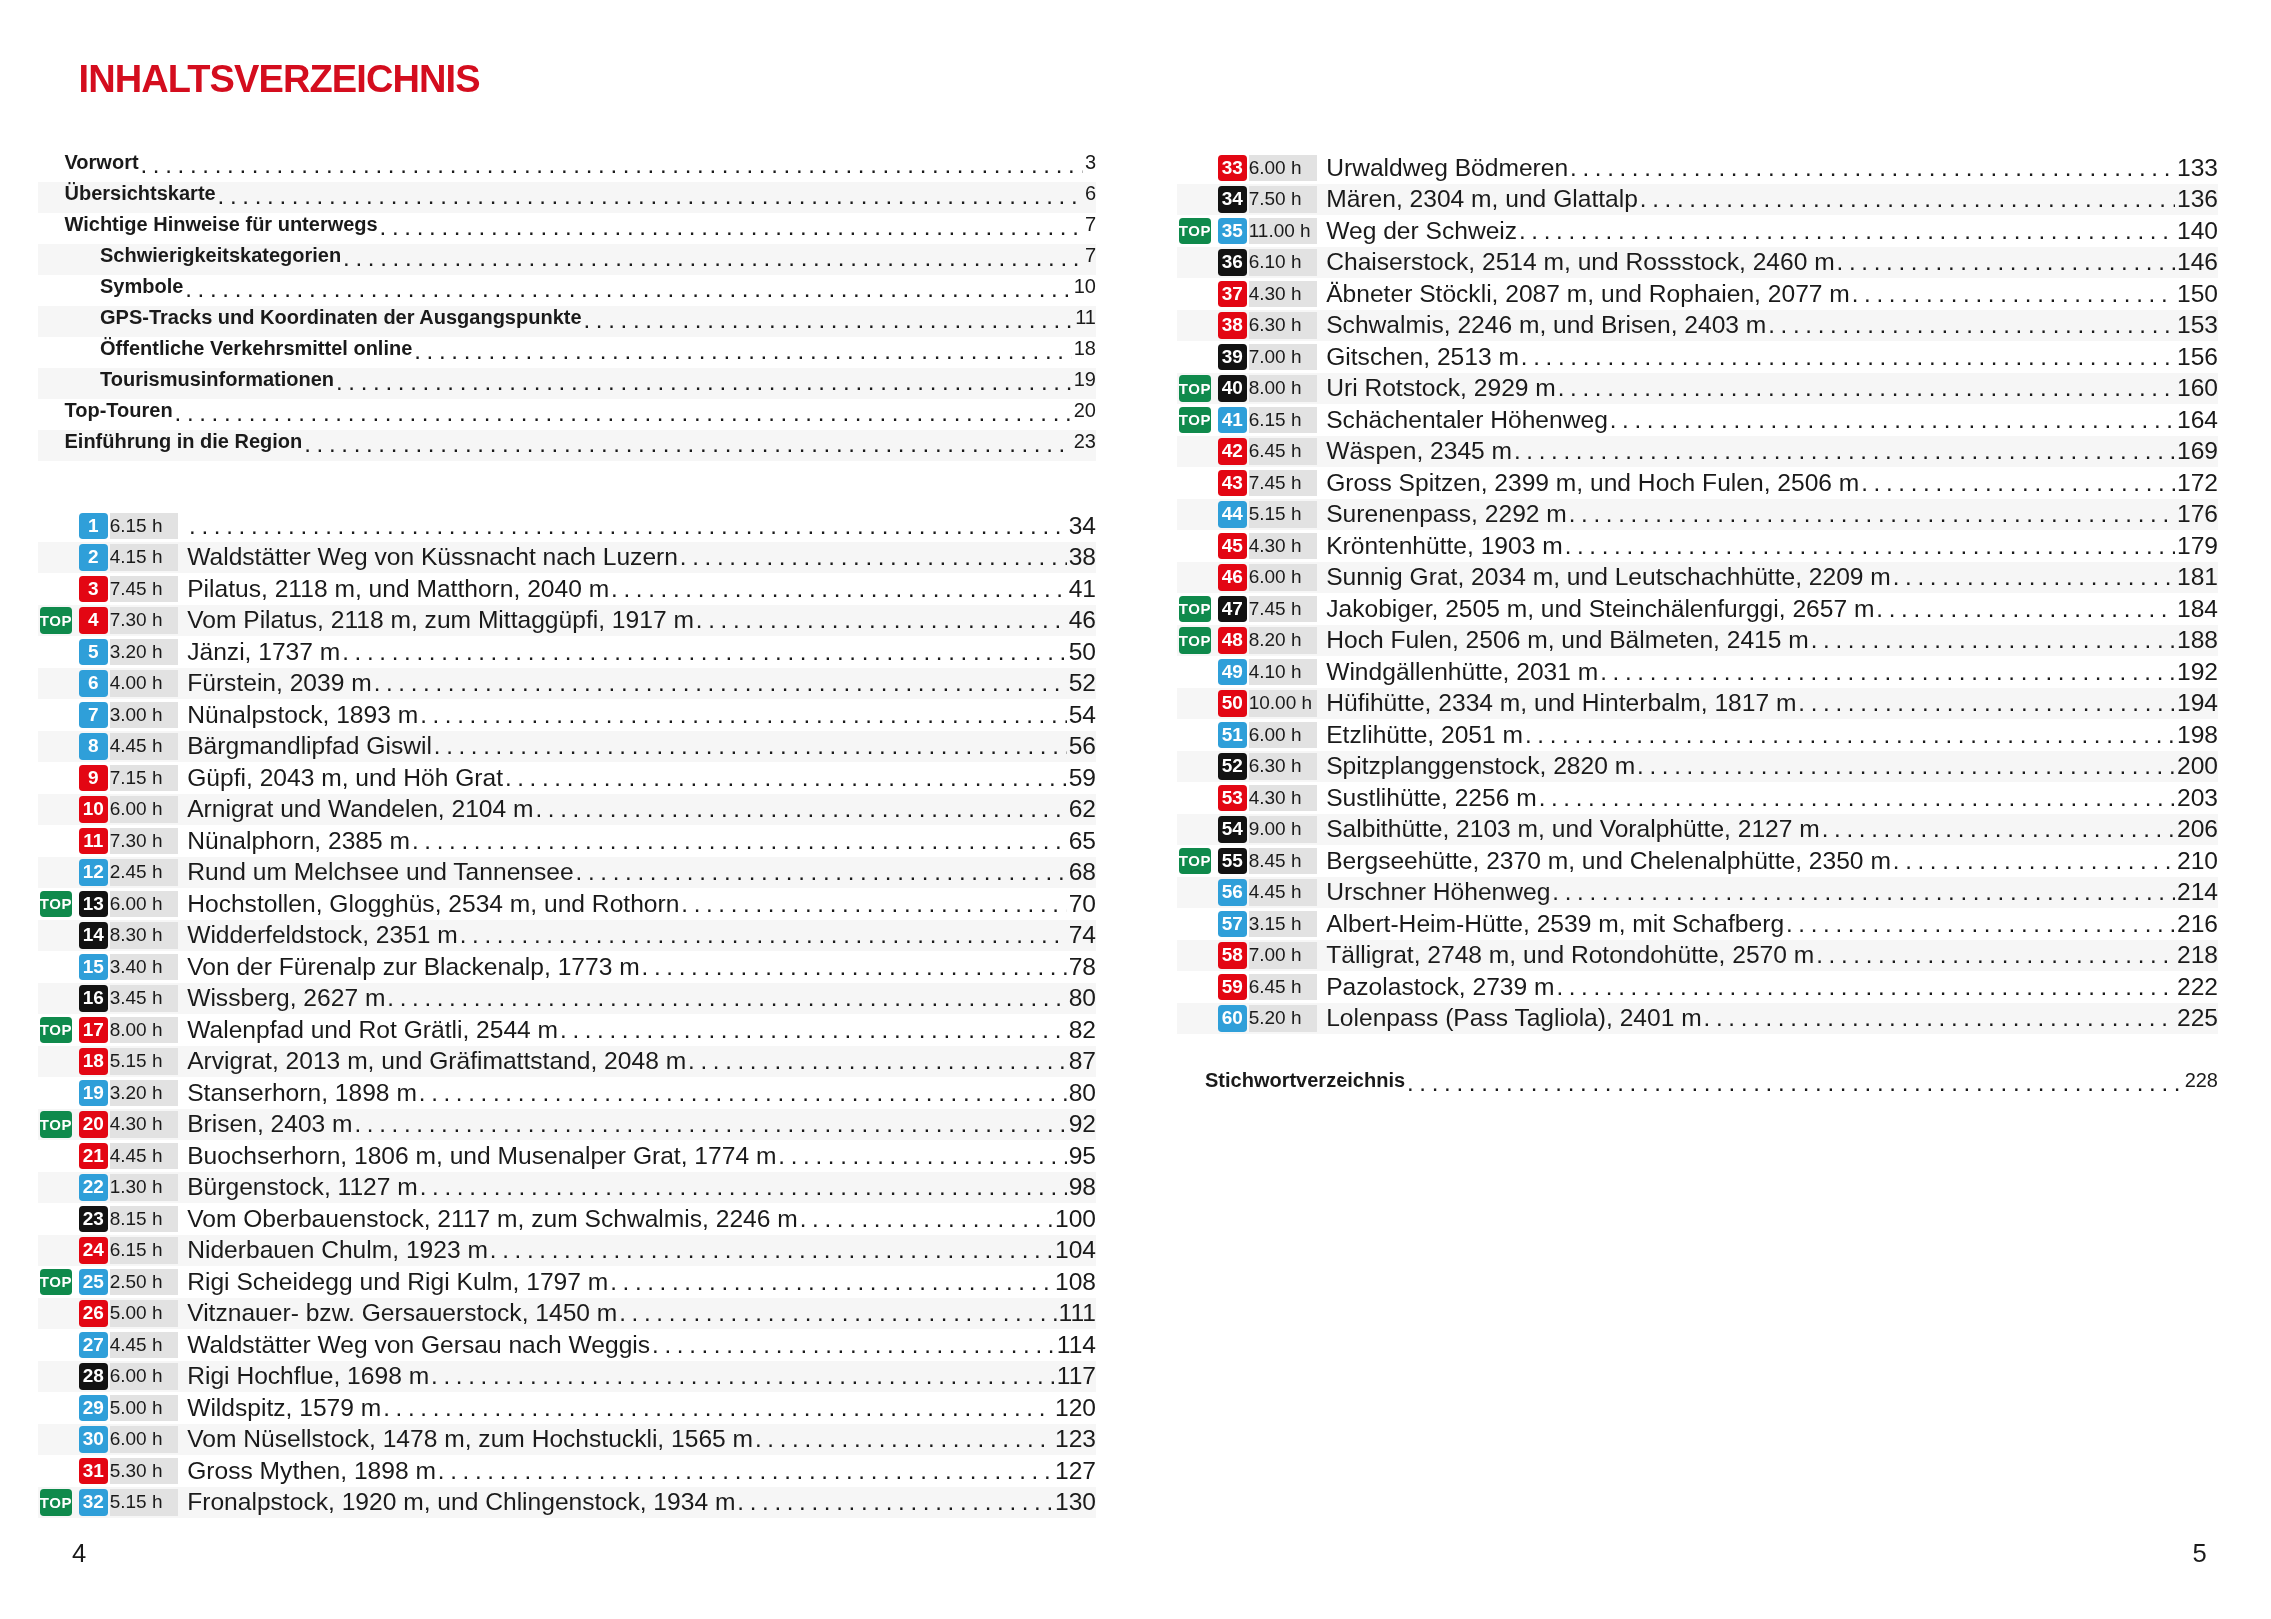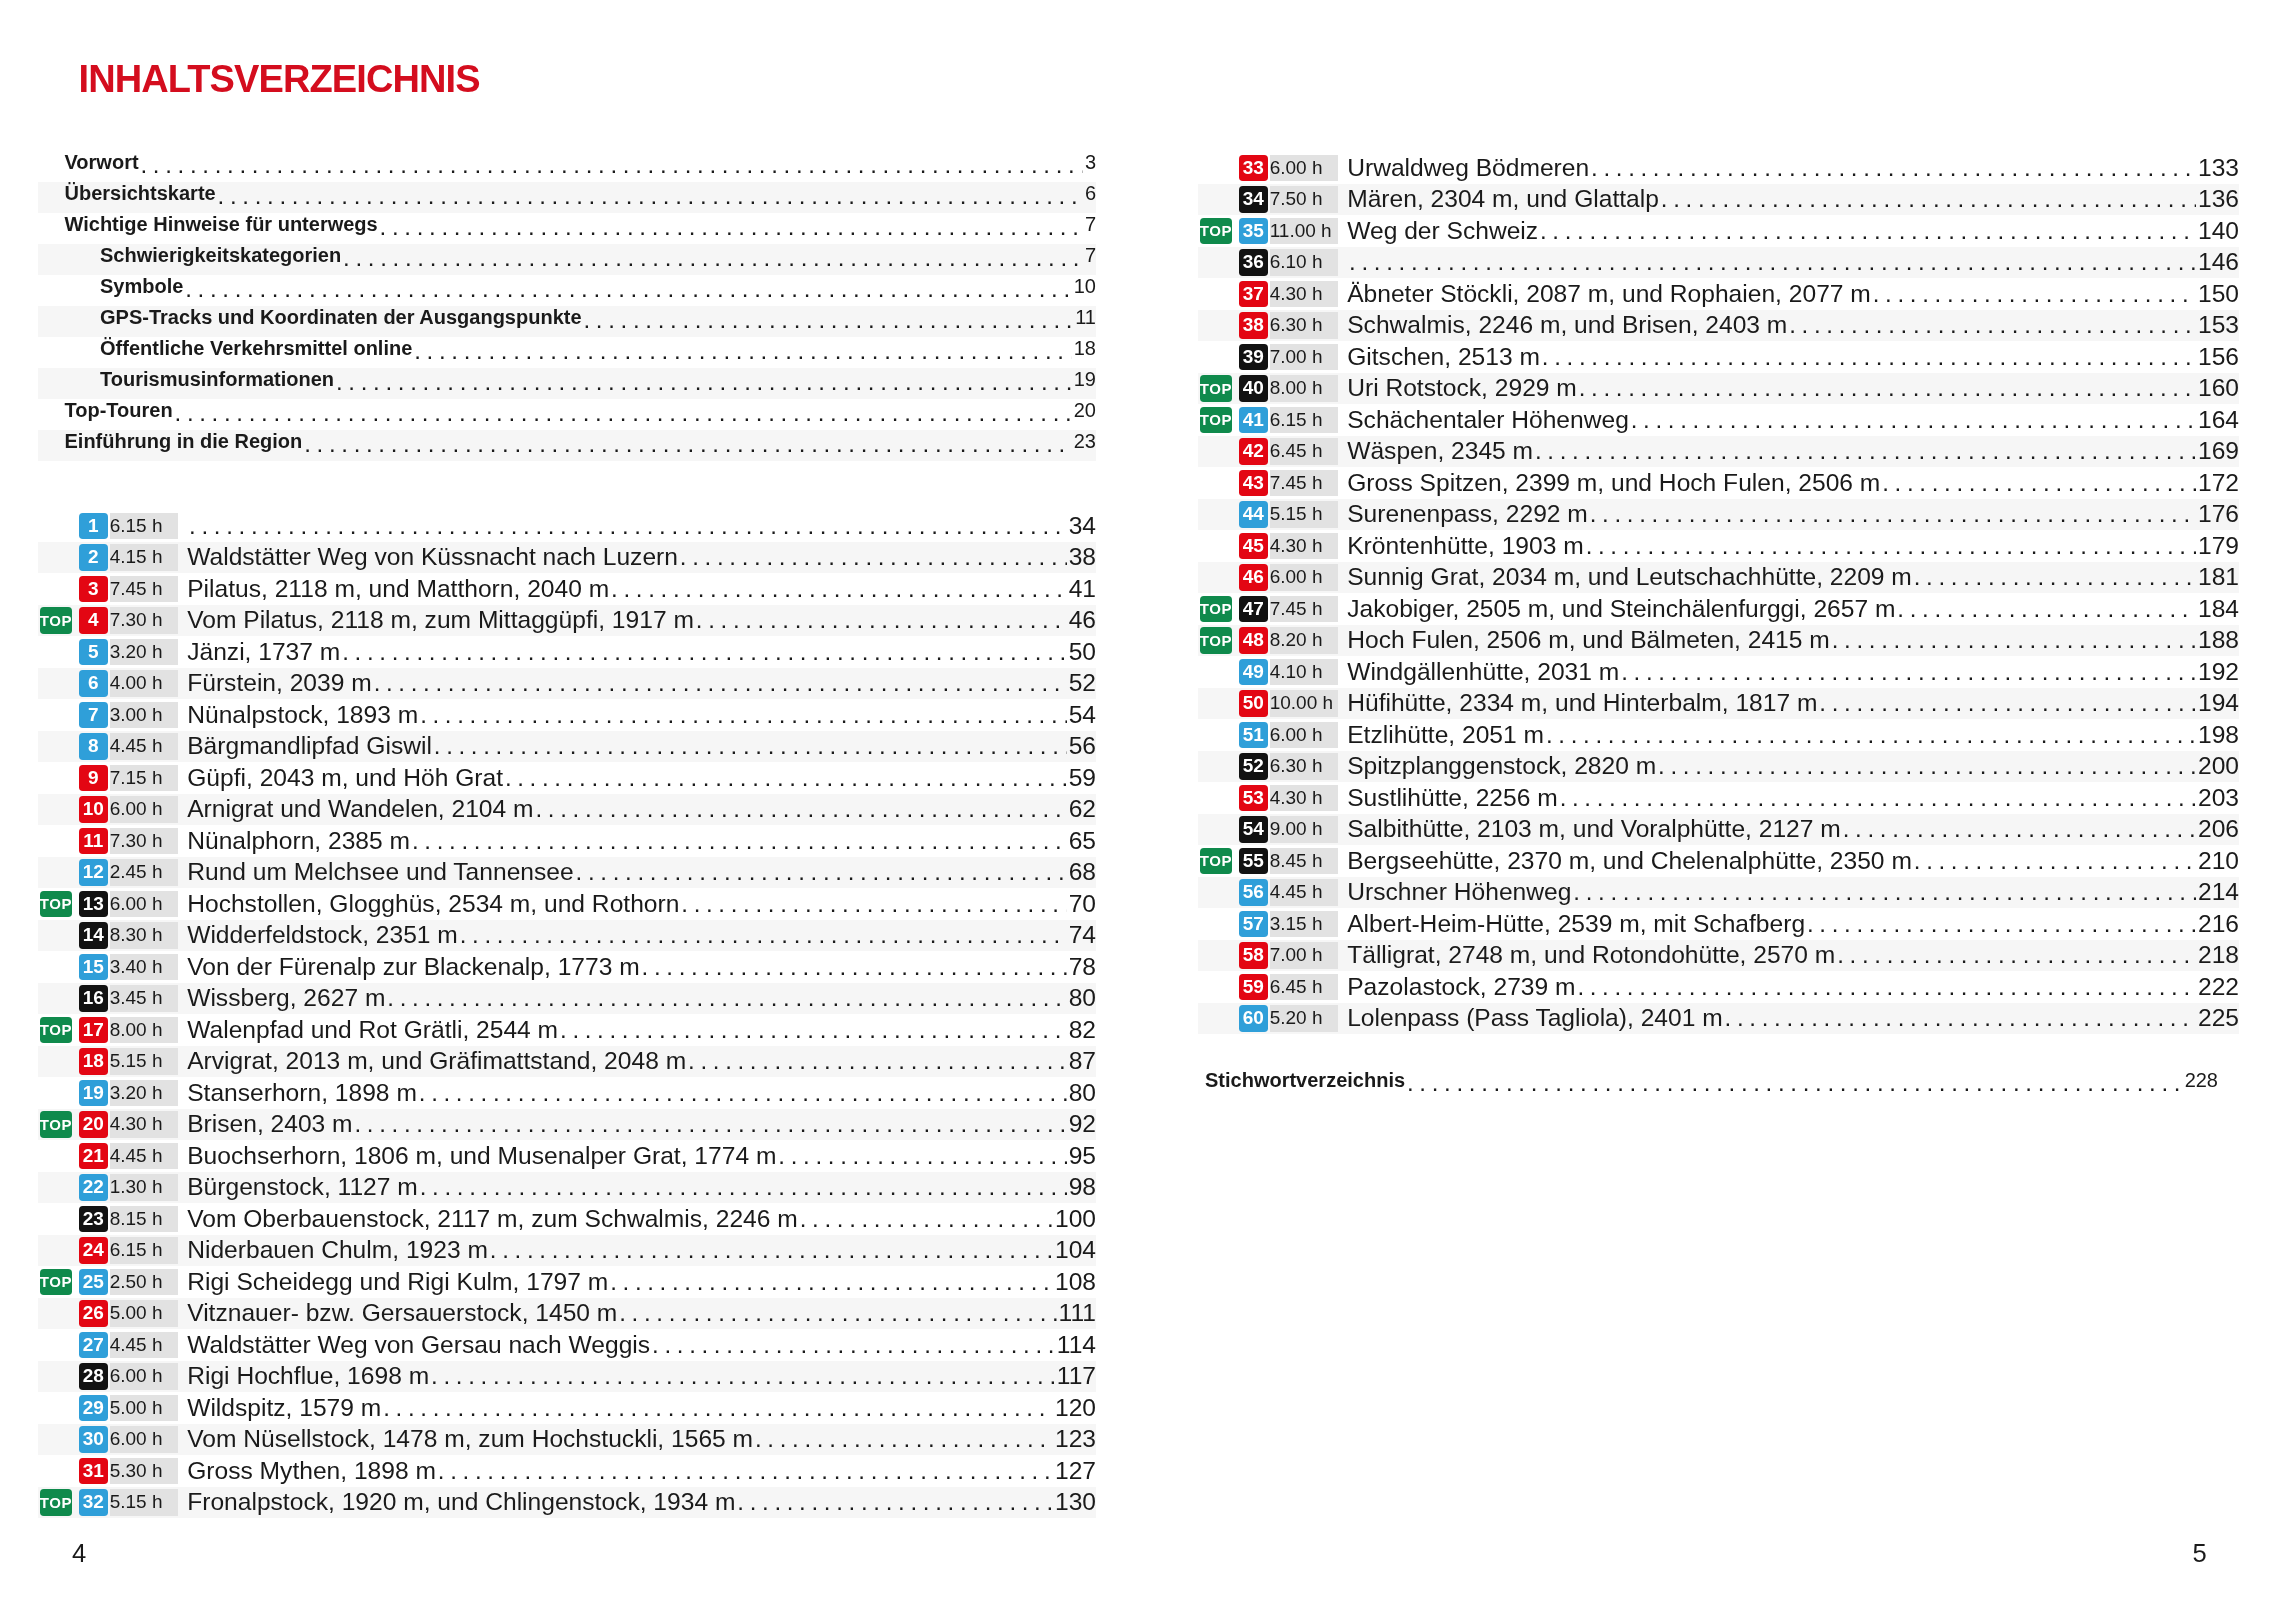--- a/index.html
+++ b/index.html
@@ -18,21 +18,21 @@
     position: absolute; left: 26.5px; top: 44px;
     margin: 14px;
     font-size: 38px; font-weight: 700;
     letter-spacing: -0.9px;
     color: var(--title-red, #d40d1e);
   }
 
   .intro-list  { position: absolute; left: 0; top: 151px; width: 100%; }
   .tours-list  { position: absolute; left: 0; width: 100%; }
   #tours-left  { top: 510px; }
-  #tours-right { top: 152px; margin-left: 21px; }
+  #tours-right { top: 152px; }
   #index-list  { position: absolute; left: 0; top: 1069px; width: 100%; }
 
   
   .irow {
     display: flex; align-items: flex-start;
     height: 31px; padding-left: 26.5px;
     font-size: 20px; font-weight: 700;
     box-sizing: border-box;
   }
   .irow.sub { padding-left: 62px; }
@@ -625,20 +625,21 @@
     </span>
   </div>
 
   <div class="trow">
     <span class="top-slot">
       
     </span>
     <span class="num-badge d-black">36</span>
     <span class="time">6.10 h</span>
     <span class="entry">
+      <span class="ttl">Chaiserstock, 2514 m, und Rossstock, 2460 m</span>
       <span class="leader"></span>
       <span class="pg">146</span>
     </span>
   </div>
 
   <div class="trow">
     <span class="top-slot">
       
     </span>
     <span class="num-badge d-red">37</span>

